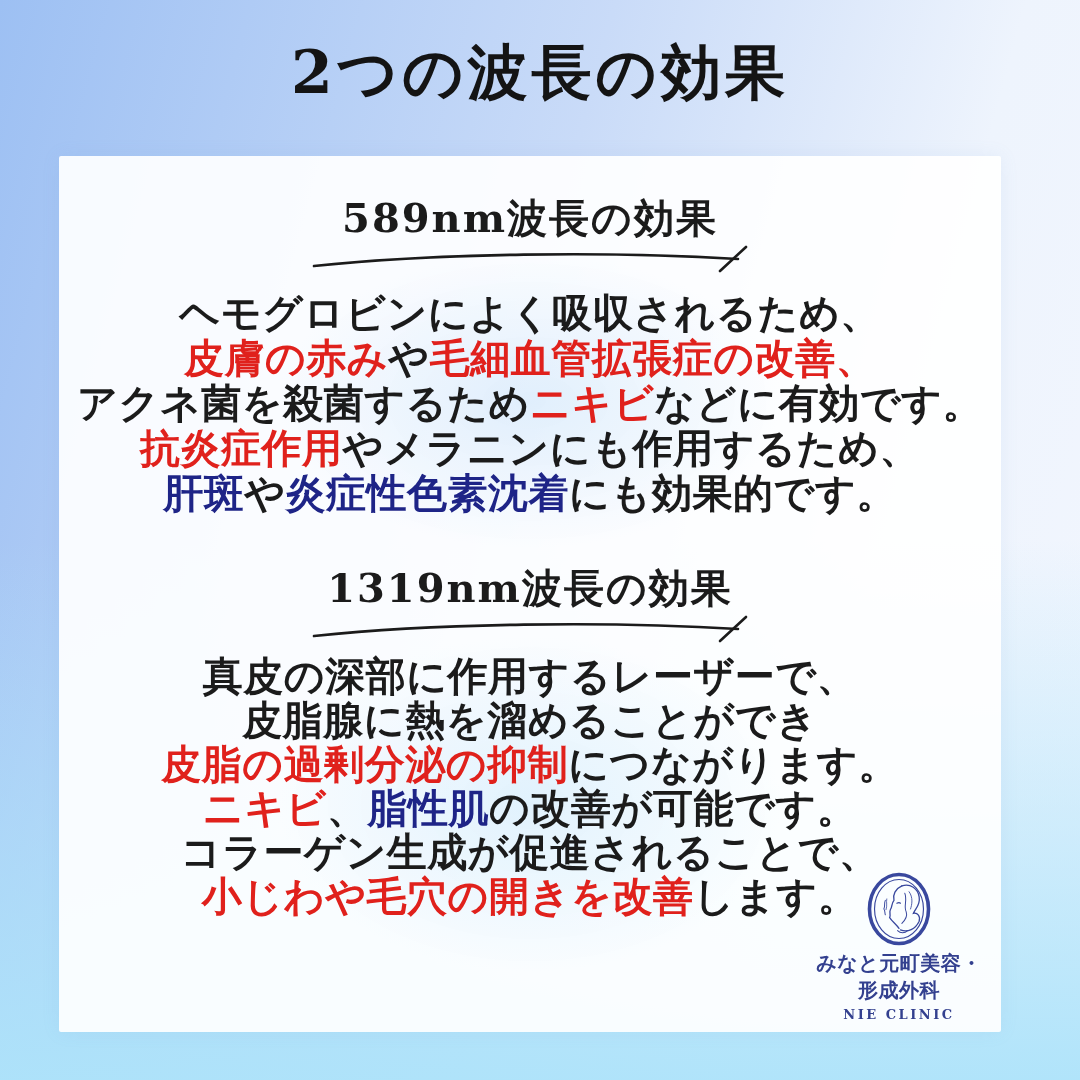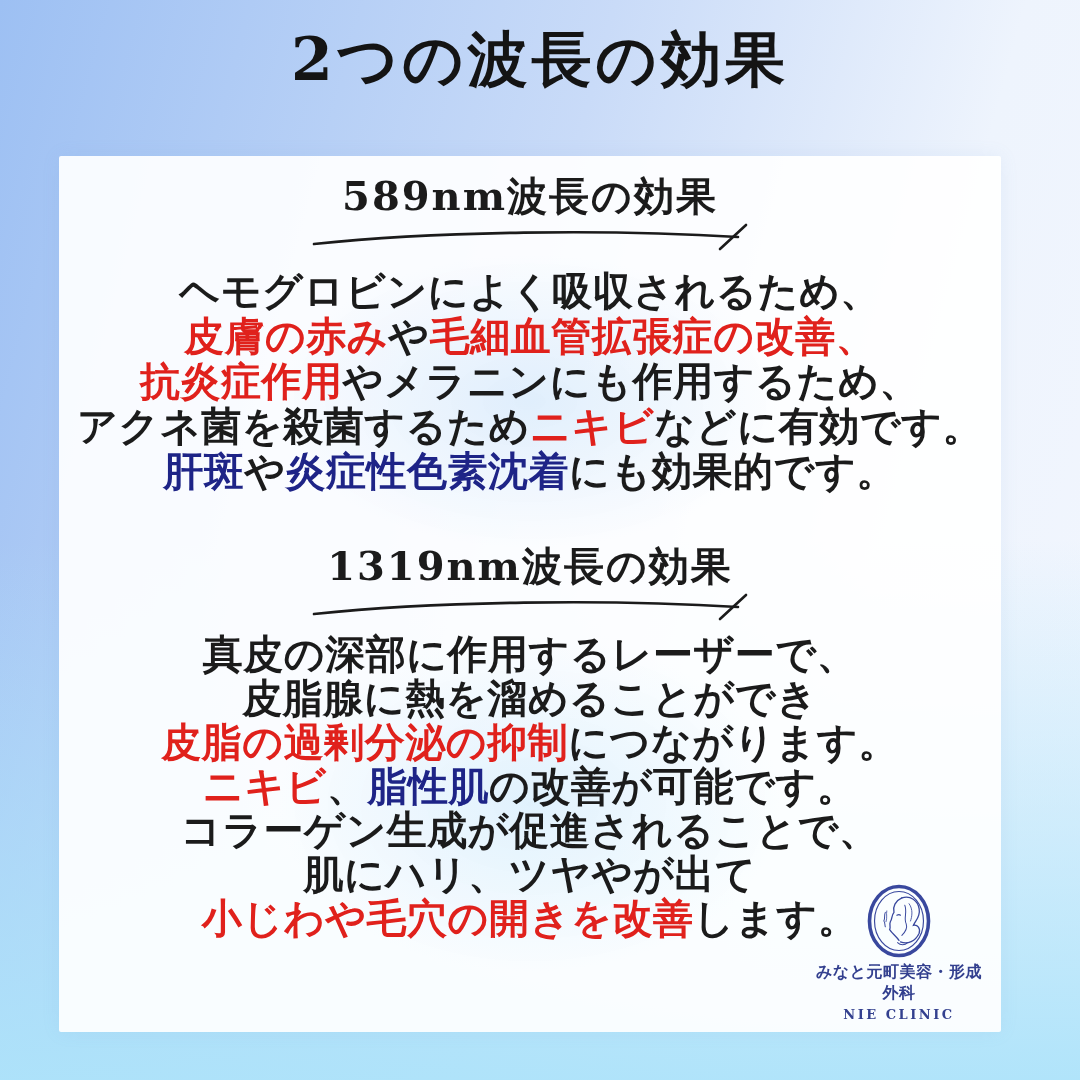--- a/index.html
+++ b/index.html
@@ -4,52 +4,52 @@
 <style>
   html,body{margin:0;padding:0;}
   body{
     width:1080px;height:1080px;position:relative;overflow:hidden;
     font-family:"DejaVu Serif","Liberation Serif",serif;
     background-image:
       linear-gradient(to bottom, rgba(173,227,250,0) 50%, rgba(173,227,250,0.95) 100%),
       linear-gradient(105deg, #9dc0f3 0%, #c9dbf8 45%, #eef4fd 75%, #f2f6fe 100%);
   }
   .page-title{
-    position:absolute;top:20px;left:0;width:1080px;
+    position:absolute;top:33px;left:0;width:1080px;
     text-align:center;font-size:60px;font-weight:700;
     color:#141414;letter-spacing:4px;
   }
   .card{
     position:absolute;left:59px;top:156px;width:942px;height:876px;
     border-radius:2px;
     background-image:
       radial-gradient(ellipse 360px 210px at 50% 28%, rgba(182,216,248,0.40), rgba(255,255,255,0) 70%),
       radial-gradient(ellipse 360px 240px at 50% 74%, rgba(182,222,250,0.38), rgba(255,255,255,0) 70%);
     background-color:rgba(255,255,255,0.92);
     box-shadow:0 0 18px rgba(120,160,210,0.10);
   }
   .section{text-align:center;}
   .section-heading{
     font-size:40px;font-weight:700;color:#1b1b1b;letter-spacing:2px;line-height:48px;
   }
-  .sec1 .section-heading{margin-top:16px;}
+  .sec1 .section-heading{margin-top:38px;}
   .sec2 .section-heading{margin-top:49px;}
   .underline-wrap{height:30px;margin-top:2px;}
   .lines{margin-top:16px;}
   .sec2 .lines{margin-top:10px;}
   .line{font-size:40px;font-weight:700;line-height:45px;letter-spacing:0.5px;white-space:nowrap;}
   .sec2 .line{line-height:44px;}
   .seg-black{color:var(--black,#1b1b1b);}
   .seg-red{color:var(--red,#e0211c);}
   .seg-blue{color:var(--blue,#1e2487);}
   .logo{
     position:absolute;right:12px;bottom:10px;width:180px;text-align:center;
   }
   .logo-emblem{display:block;margin:0 auto 2px auto;}
-  .logo-jp{font-size:16px;font-weight:700;color:var(--logo_navy,#33408f);letter-spacing:0.5px;}
+  .logo-jp{font-size:20px;font-weight:700;color:var(--logo_navy,#33408f);letter-spacing:0.5px;}
   .logo-en{font-size:13px;font-weight:700;color:var(--logo_navy,#33408f);letter-spacing:2.5px;margin-top:3px;}
   svg{display:block;margin:0 auto;}
 </style>
 </head>
 <body>
 
 <div class="page-title">2つの波長の効果</div>
 
 <div class="card">
 
@@ -57,41 +57,40 @@
     <div class="section-heading">589nm波長の効果</div>
     <div class="underline-wrap">
       <svg width="445" height="30" viewBox="0 0 445 30" aria-hidden="true">
         <path d="M6,22 C130,9 300,7 430,15" fill="none" stroke="#1b1b1b" stroke-width="2.6" stroke-linecap="round"></path>
         <path d="M412,27 L438,3" fill="none" stroke="#1b1b1b" stroke-width="2.6" stroke-linecap="round"></path>
       </svg>
     </div>
     <div class="lines">
         <div class="line"><span class="seg-black">ヘモグロビンによく吸収されるため、</span></div>
         <div class="line"><span class="seg-red">皮膚の赤み</span><span class="seg-black">や</span><span class="seg-red">毛細血管拡張症の改善、</span></div>
+        <div class="line"><span class="seg-black">アクネ菌を殺菌するため</span><span class="seg-red">ニキビ</span><span class="seg-black">などに有効です。</span></div>
         <div class="line"><span class="seg-red">抗炎症作用</span><span class="seg-black">やメラニンにも作用するため、</span></div>
-        <div class="line"><span class="seg-black">アクネ菌を殺菌するため</span><span class="seg-red">ニキビ</span><span class="seg-black">などに有効です。</span></div>
         <div class="line"><span class="seg-blue">肝斑</span><span class="seg-black">や</span><span class="seg-blue">炎症性色素沈着</span><span class="seg-black">にも効果的です。</span></div>
       </div>
   </div>
 
   <div class="section sec2">
     <div class="section-heading">1319nm波長の効果</div>
     <div class="underline-wrap">
       <svg width="445" height="30" viewBox="0 0 445 30" aria-hidden="true">
         <path d="M6,22 C130,9 300,7 430,15" fill="none" stroke="#1b1b1b" stroke-width="2.6" stroke-linecap="round"></path>
         <path d="M412,27 L438,3" fill="none" stroke="#1b1b1b" stroke-width="2.6" stroke-linecap="round"></path>
       </svg>
     </div>
     <div class="lines">
         <div class="line"><span class="seg-black">真皮の深部に作用するレーザーで、</span></div>
         <div class="line"><span class="seg-black">皮脂腺に熱を溜めることができ</span></div>
         <div class="line"><span class="seg-red">皮脂の過剰分泌の抑制</span><span class="seg-black">につながります。</span></div>
         <div class="line"><span class="seg-red">ニキビ</span><span class="seg-black">、</span><span class="seg-blue">脂性肌</span><span class="seg-black">の改善が可能です。</span></div>
         <div class="line"><span class="seg-black">コラーゲン生成が促進されることで、</span></div>
-        <div class="line"><span class="seg-black">肌にハリ、ツヤやが出て</span></div>
         <div class="line"><span class="seg-red">小じわや毛穴の開きを改善</span><span class="seg-black">します。</span></div>
       </div>
   </div>
 
   <div class="logo">
     <svg class="logo-emblem" width="72" height="78" viewBox="0 0 100 108" aria-hidden="true">
       <g fill="none" stroke="#39489e" stroke-linecap="round">
         <ellipse cx="50" cy="54" rx="41" ry="48" stroke-width="5"></ellipse>
         <ellipse cx="50" cy="54" rx="34" ry="41" stroke-width="1.6"></ellipse>
         <path d="M54,22 C45,26 41,34 43,42 C39,47 41,51 38,55 C36,59 39,62 37,66 C41,72 46,75 50,81" stroke-width="1.8"></path>

